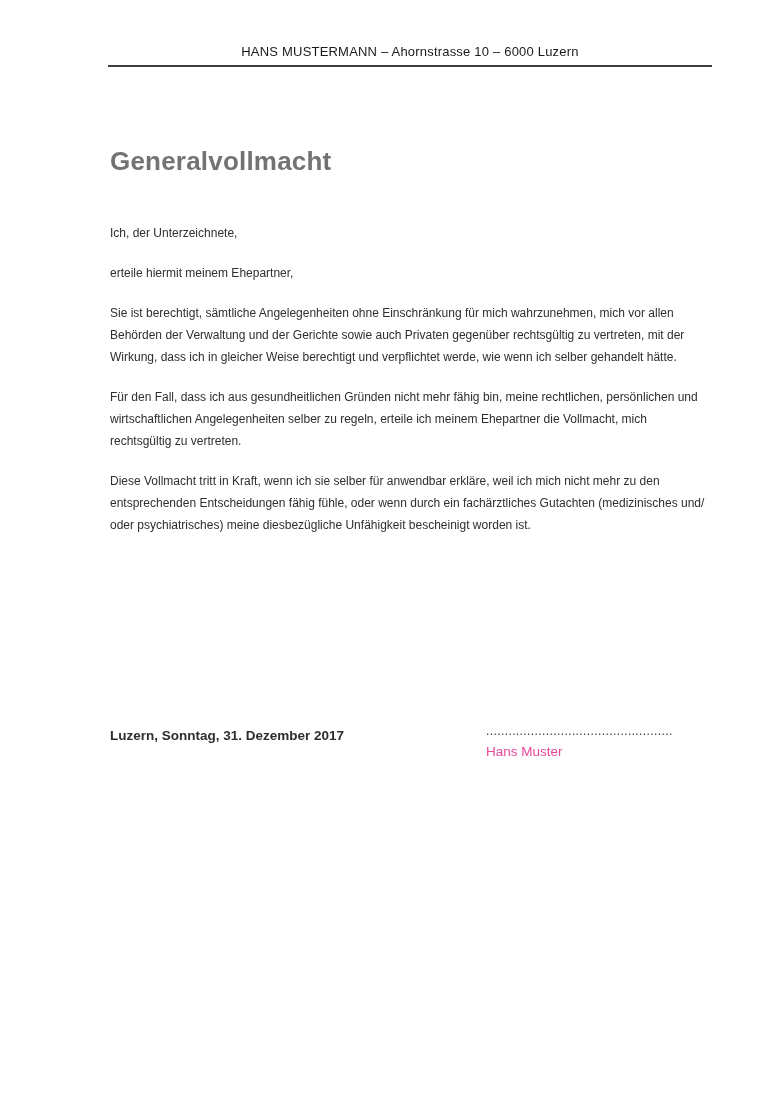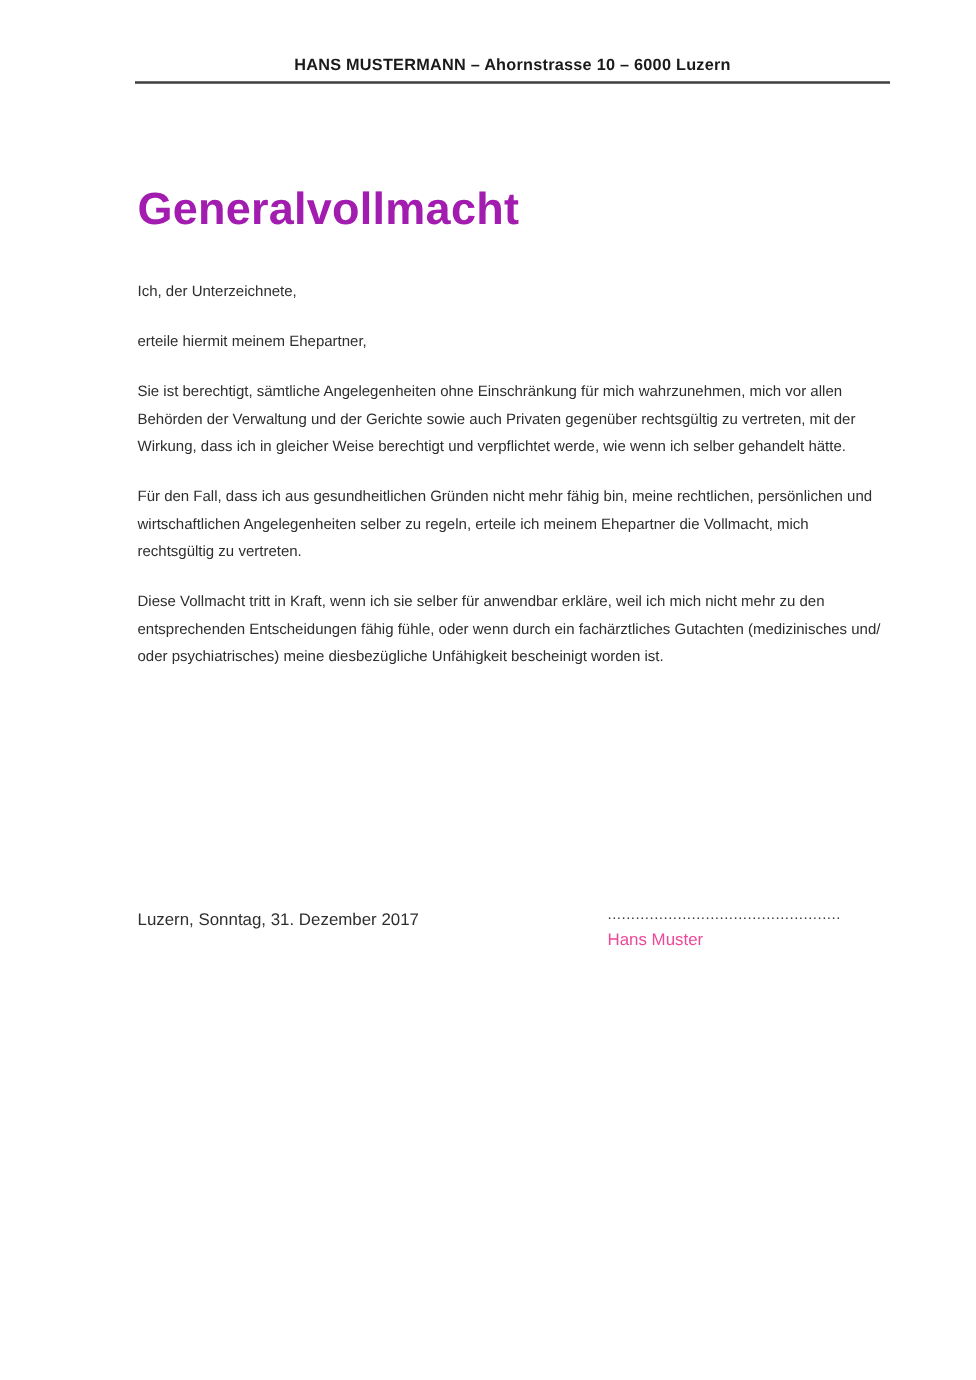--- a/index.html
+++ b/index.html
@@ -14,33 +14,33 @@
     color: #2e2e2e;
     overflow: hidden;
   }
   .letterhead {
     position: absolute;
     top: 44px;
     left: 108px;
     width: 604px;
     text-align: center;
     font-size: 13px;
-    font-weight: bold;
+    font-weight: normal;
     color: #1a1a1a;
     padding-bottom: 6px;
     border-bottom: 2px solid #3f3f3f;
     letter-spacing: 0.2px;
   }
   .doc-title {
     position: absolute;
     top: 146px;
     left: 110px;
-    font-size: 36px;
+    font-size: 26px;
     font-weight: bold;
-    color: #a21caf;
+    color: #737373;
     letter-spacing: 0.2px;
   }
   .content {
     position: absolute;
     top: 222px;
     left: 110px;
     width: 601px;
     font-size: 12px;
     line-height: 22px;
   }
@@ -51,20 +51,21 @@
     left: 110px;
     width: 601px;
     height: 60px;
     font-size: 13.5px;
     line-height: 22px;
   }
   .place-date {
     position: absolute;
     left: 0;
     top: 4px;
+    font-weight: bold;
   }
   .signature-block {
     position: absolute;
     left: 376px;
     top: 0;
     width: 200px;
   }
   .sig-dots {
     font-size: 12px;
     letter-spacing: 0.4px;

